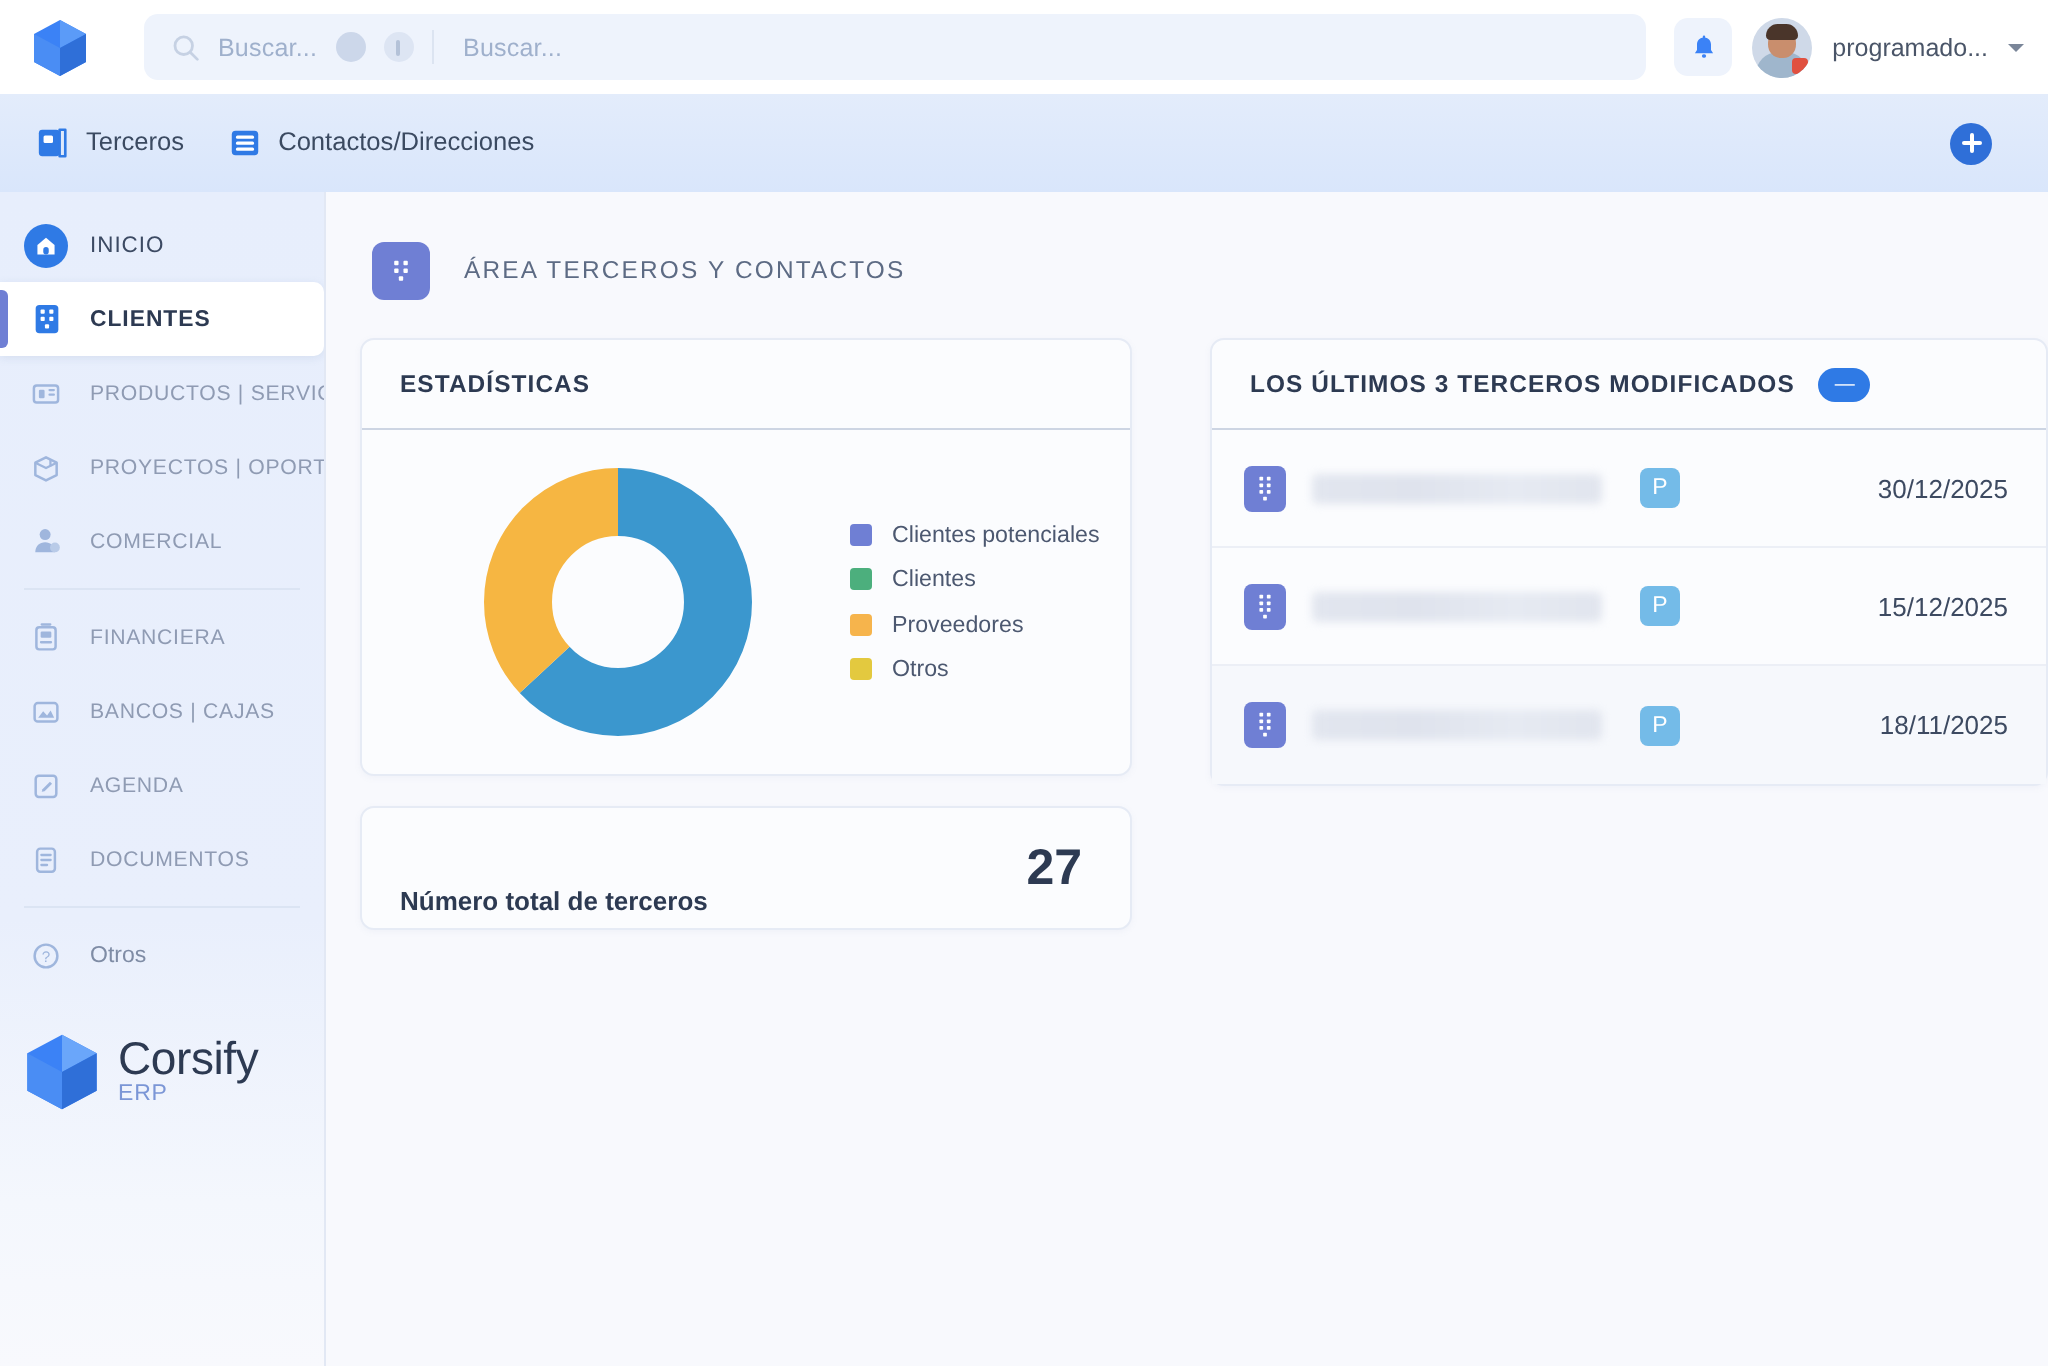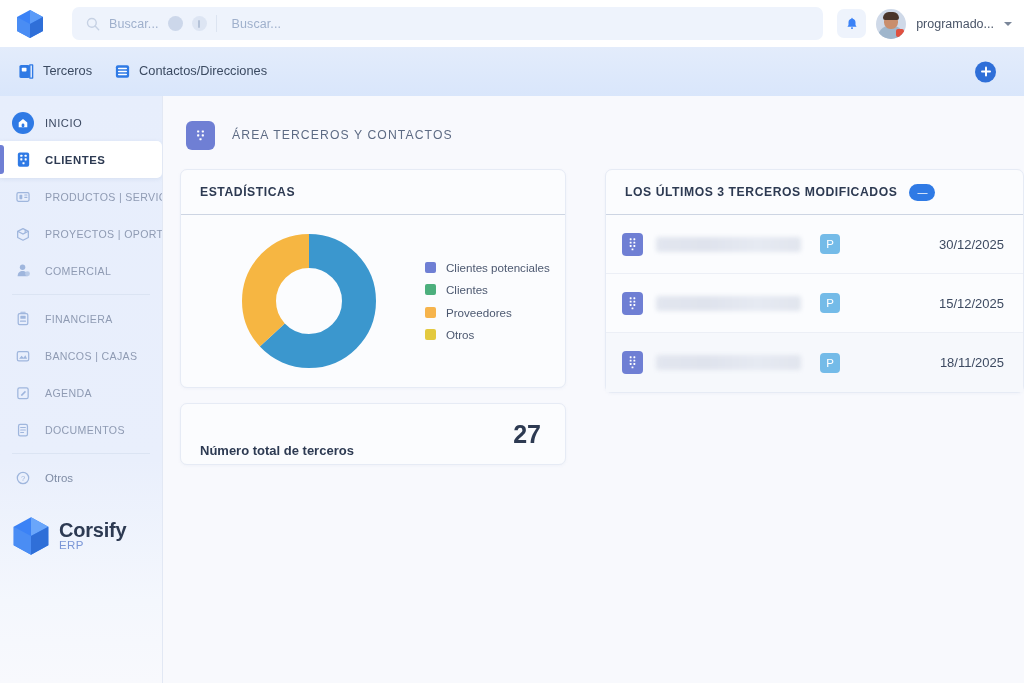--- a/index.html
+++ b/index.html
@@ -307,22 +307,22 @@
 
   .brand {
     display: flex;
     align-items: center;
     gap: 9px;
     padding-left: 12px;
     margin-top: 20px;
   }
   .brand-text { line-height: 1.02; }
   .brand-name {
-    font-size: 20px;
-    font-weight: bold;
+    font-size: 23px;
+    font-weight: normal;
     color: #2d3a52;
     letter-spacing: -.2px;
   }
   .brand-sub {
     font-size: 11.5px;
     color: #7b96d6;
     letter-spacing: .4px;
   }
 
   

